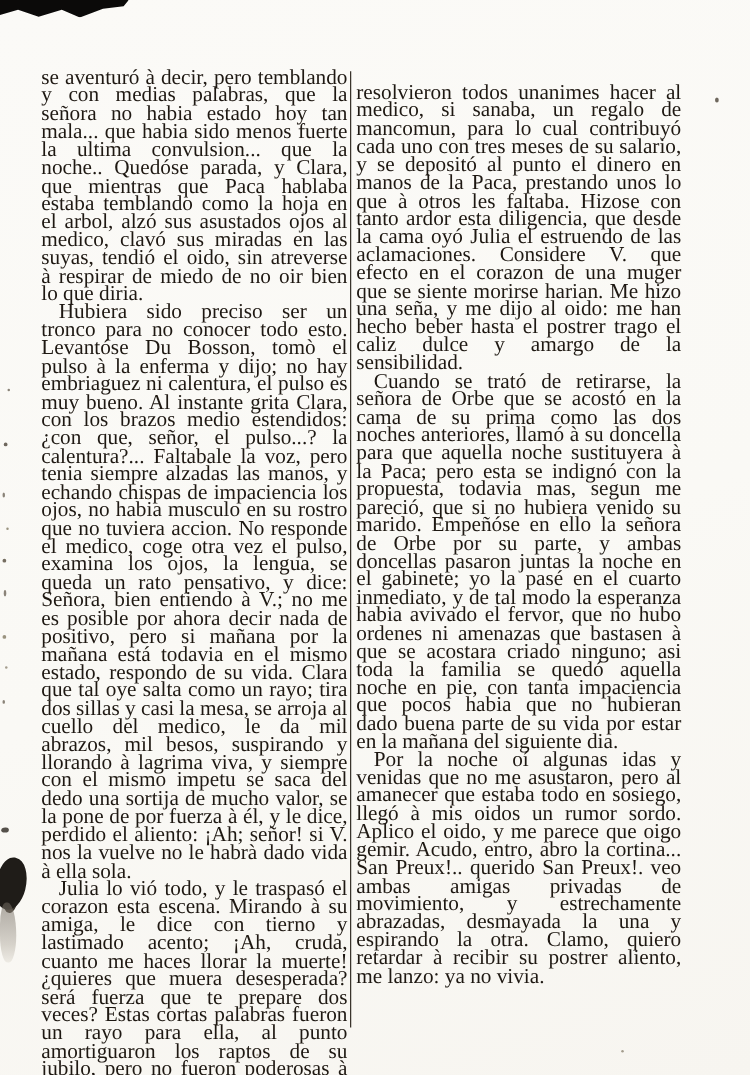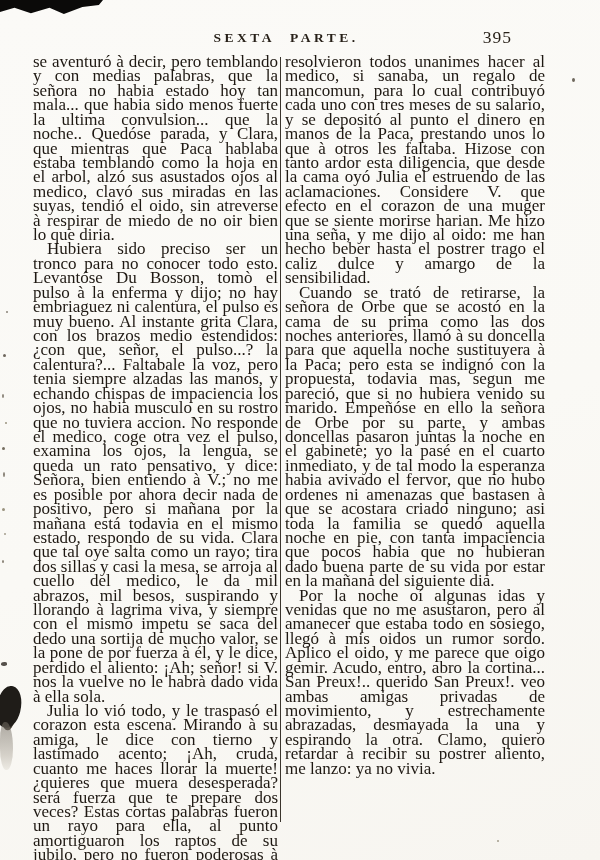--- a/index.html
+++ b/index.html
@@ -28,21 +28,21 @@
   
   .column{
     position:absolute;top:55px;
     font-size:17px;line-height:14.42px;
     text-align:justify;
     color:#1e1812;
   }
   .column p{margin:0;padding:0;}
   .column p.indent{text-indent:14px;}
   .col-left{left:33px;width:245px;}
-  .col-right{left:285px;width:260px;}
+  .col-right{left:285px;width:260px;margin-top:12px;}
   .divider{
     position:absolute;left:280px;top:57px;width:1px;height:765px;
     background:#3a342c;
   }
   
   .artifact{position:absolute;pointer-events:none;}
   .art-topleft{
     left:0;top:0;width:103px;height:14px;background:#0b0a09;
     clip-path:polygon(0 0,100% 0,96% 35%,80% 50%,62% 100%,48% 55%,30% 95%,14% 55%,0 85%);
   }
@@ -69,24 +69,20 @@
   .s10{left:1px;top:662px;width:6px;height:4px;background:#55504a;border-radius:60% 40% 50% 50%;}
   .s11{left:572px;top:78px;width:3px;height:4px;background:#6e675d;}
   .s12{left:497px;top:840px;width:2px;height:2px;background:#a39c8d;}
   .s13{left:205px;top:843px;width:2px;height:2px;background:#b0aa9c;}
 </style>
 </head>
 <body>
 
 <div class="page">
 
-  <div class="header">
-    <span class="running-title">SEXTA PARTE.</span>
-    <span class="page-number">395</span>
-  </div>
 
   <div class="column col-left">
     <p>se aventuró à decir, pero temblando y con medias palabras, que la señora no habia estado hoy tan mala... que habia sido menos fuerte la ultima convulsion... que la noche.. Quedóse parada, y Clara, que mientras que Paca hablaba estaba temblando como la hoja en el arbol, alzó sus asustados ojos al medico, clavó sus miradas en las suyas, tendió el oido, sin atreverse à respirar de miedo de no oir bien lo que diria.</p>
     <p class="indent">Hubiera sido preciso ser un tronco para no conocer todo esto. Levantóse Du Bosson, tomò el pulso à la enferma y dijo; no hay embriaguez ni calentura, el pulso es muy bueno. Al instante grita Clara, con los brazos medio estendidos: ¿con que, señor, el pulso...? la calentura?... Faltabale la voz, pero tenia siempre alzadas las manos, y echando chispas de impaciencia los ojos, no habia musculo en su rostro que no tuviera accion. No responde el medico, coge otra vez el pulso, examina los ojos, la lengua, se queda un rato pensativo, y dice: Señora, bien entiendo à V.; no me es posible por ahora decir nada de positivo, pero si mañana por la mañana está todavia en el mismo estado, respondo de su vida. Clara que tal oye salta como un rayo; tira dos sillas y casi la mesa, se arroja al cuello del medico, le da mil abrazos, mil besos, suspirando y llorando à lagrima viva, y siempre con el mismo impetu se saca del dedo una sortija de mucho valor, se la pone de por fuerza à él, y le dice, perdido el aliento: ¡Ah; señor! si V. nos la vuelve no le habrà dado vida à ella sola.</p>
     <p class="indent">Julia lo vió todo, y le traspasó el corazon esta escena. Mirando à su amiga, le dice con tierno y lastimado acento; ¡Ah, cruda, cuanto me haces llorar la muerte! ¿quieres que muera desesperada? será fuerza que te prepare dos veces? Estas cortas palabras fueron un rayo para ella, al punto amortiguaron los raptos de su jubilo, pero no fueron poderosas à sofocar totalmente la esperanza que renacia.</p>
     <p class="indent">En un instante se supo en toda la casa la respuesta del dinero. Estos buenos sirvientes creyeron ya à su ama sana, y</p>
   </div>
 
   <div class="divider"></div>
 

